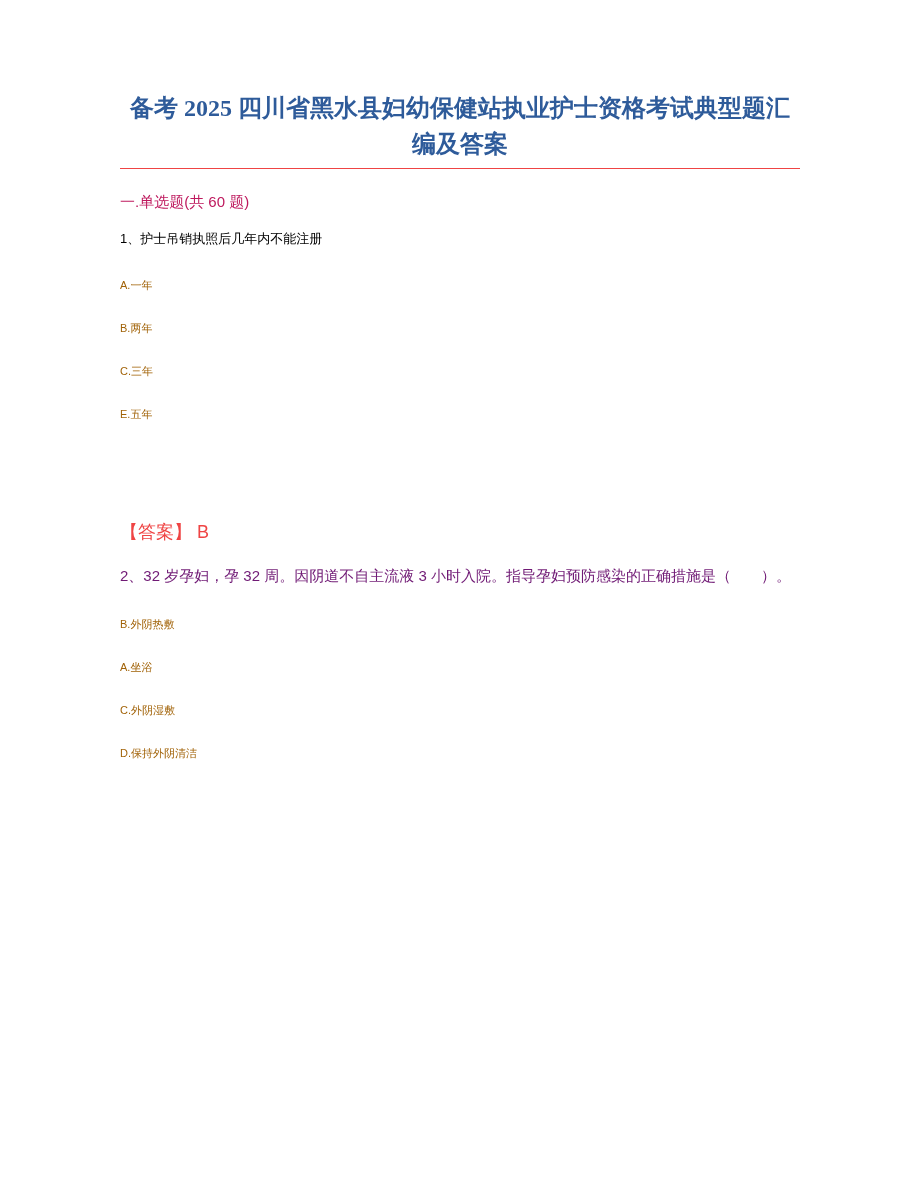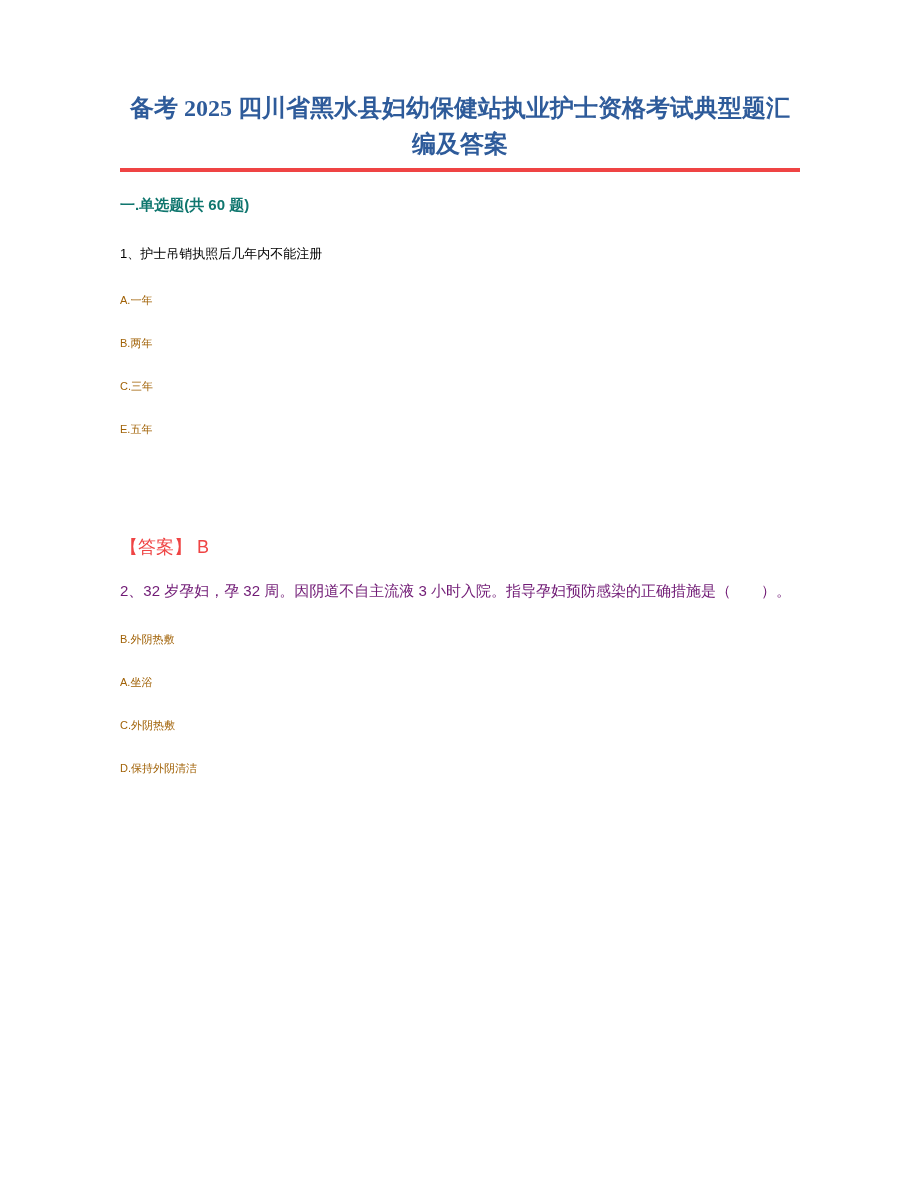--- a/index.html
+++ b/index.html
@@ -15,28 +15,27 @@
     padding: 90px 120px 60px 120px;
   }
   .title {
     color: #2e5b9a;
     font-size: 24px;
     font-weight: bold;
     text-align: center;
     line-height: 1.5;
     font-family: "SimSun", serif;
     padding-bottom: 6px;
-    border-bottom: 4px solid #ef4444;
+    border-bottom: 1px solid #ef4444;
     margin-bottom: 24px;
   }
   .section-label {
     font-size: 15px;
-    color: #0f766e;
-    margin-bottom: 28px;
-    font-weight: bold;
+    color: #be185d;
+    margin-bottom: 16px;
   }
   .question {
     font-size: 13px;
     color: #000;
     line-height: 1.7;
     margin-bottom: 28px;
   }
   .option {
     font-size: 11px;
     color: #a16207;
@@ -74,16 +73,16 @@
   <div class="option">E.五年</div>
 
   <div class="gap-large"></div>
 
   <div class="answer">【答案】 B</div>
 
   <div class="q2">2、32 岁孕妇，孕 32 周。因阴道不自主流液 3 小时入院。指导孕妇预防感染的正确措施是（　　）。</div>
 
   <div class="option">B.外阴热敷</div>
   <div class="option">A.坐浴</div>
-  <div class="option">C.外阴热敷</div>
+  <div class="option">C.外阴湿敷</div>
   <div class="option">D.保持外阴清洁</div>
 
 </div>
 
 </body></html>

